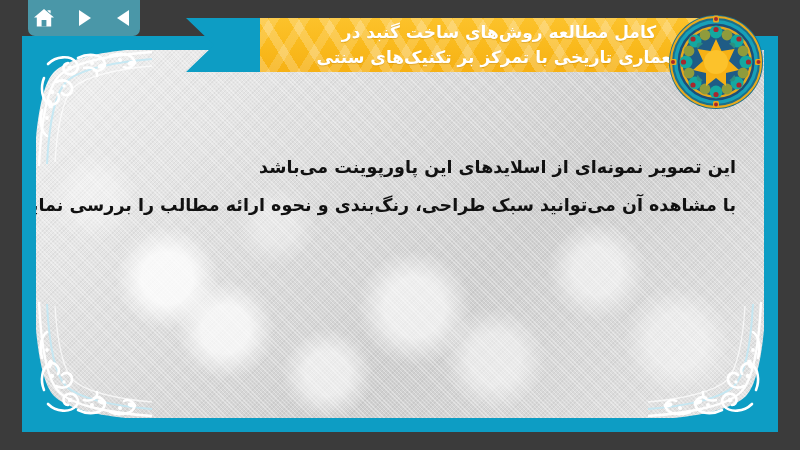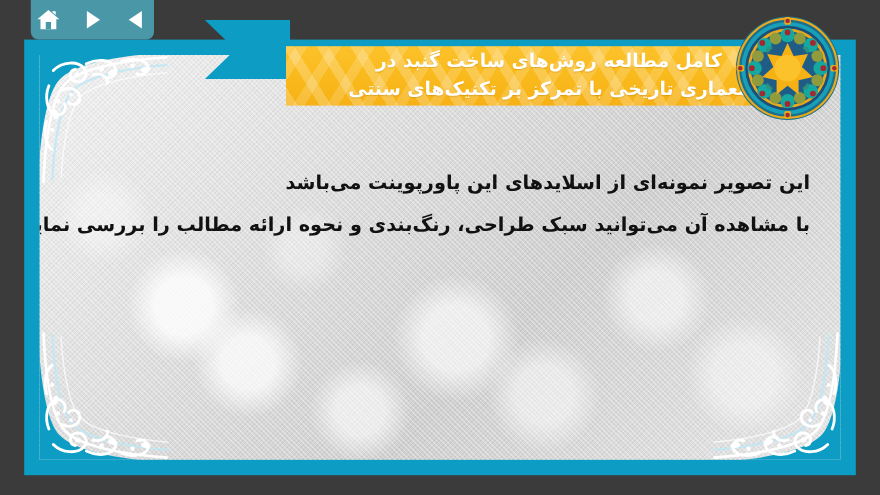--- a/index.html
+++ b/index.html
@@ -75,21 +75,20 @@
     clip-path:polygon(0 0,100% 0,100% 100%,0 100%,28px 50%);
   }
   #ribbon-band{
     position:absolute;left:74px;top:18px;width:446px;height:54px;
     background:
       repeating-linear-gradient(58deg, rgba(255,255,255,.22) 0 9px, rgba(255,255,255,0) 9px 26px),
       repeating-linear-gradient(-58deg, rgba(255,255,255,.16) 0 9px, rgba(255,255,255,0) 9px 26px),
       linear-gradient(180deg,#fcc22b 0%,#f9b91c 55%,#f6b115 100%);
     display:flex;flex-direction:column;align-items:center;justify-content:center;
     padding:0 14px 0 46px;
-    margin-top:24px;
   }
   .ribbon-line{
     color:#ffffff;font-size:17px;font-weight:bold;line-height:1.45;
     white-space:nowrap;direction:rtl;text-align:center;
     text-shadow:0 1px 1px rgba(180,120,0,.35);
   }
 
   
   #medallion{
     position:absolute;left:668px;top:14px;width:96px;height:96px;z-index:35;

